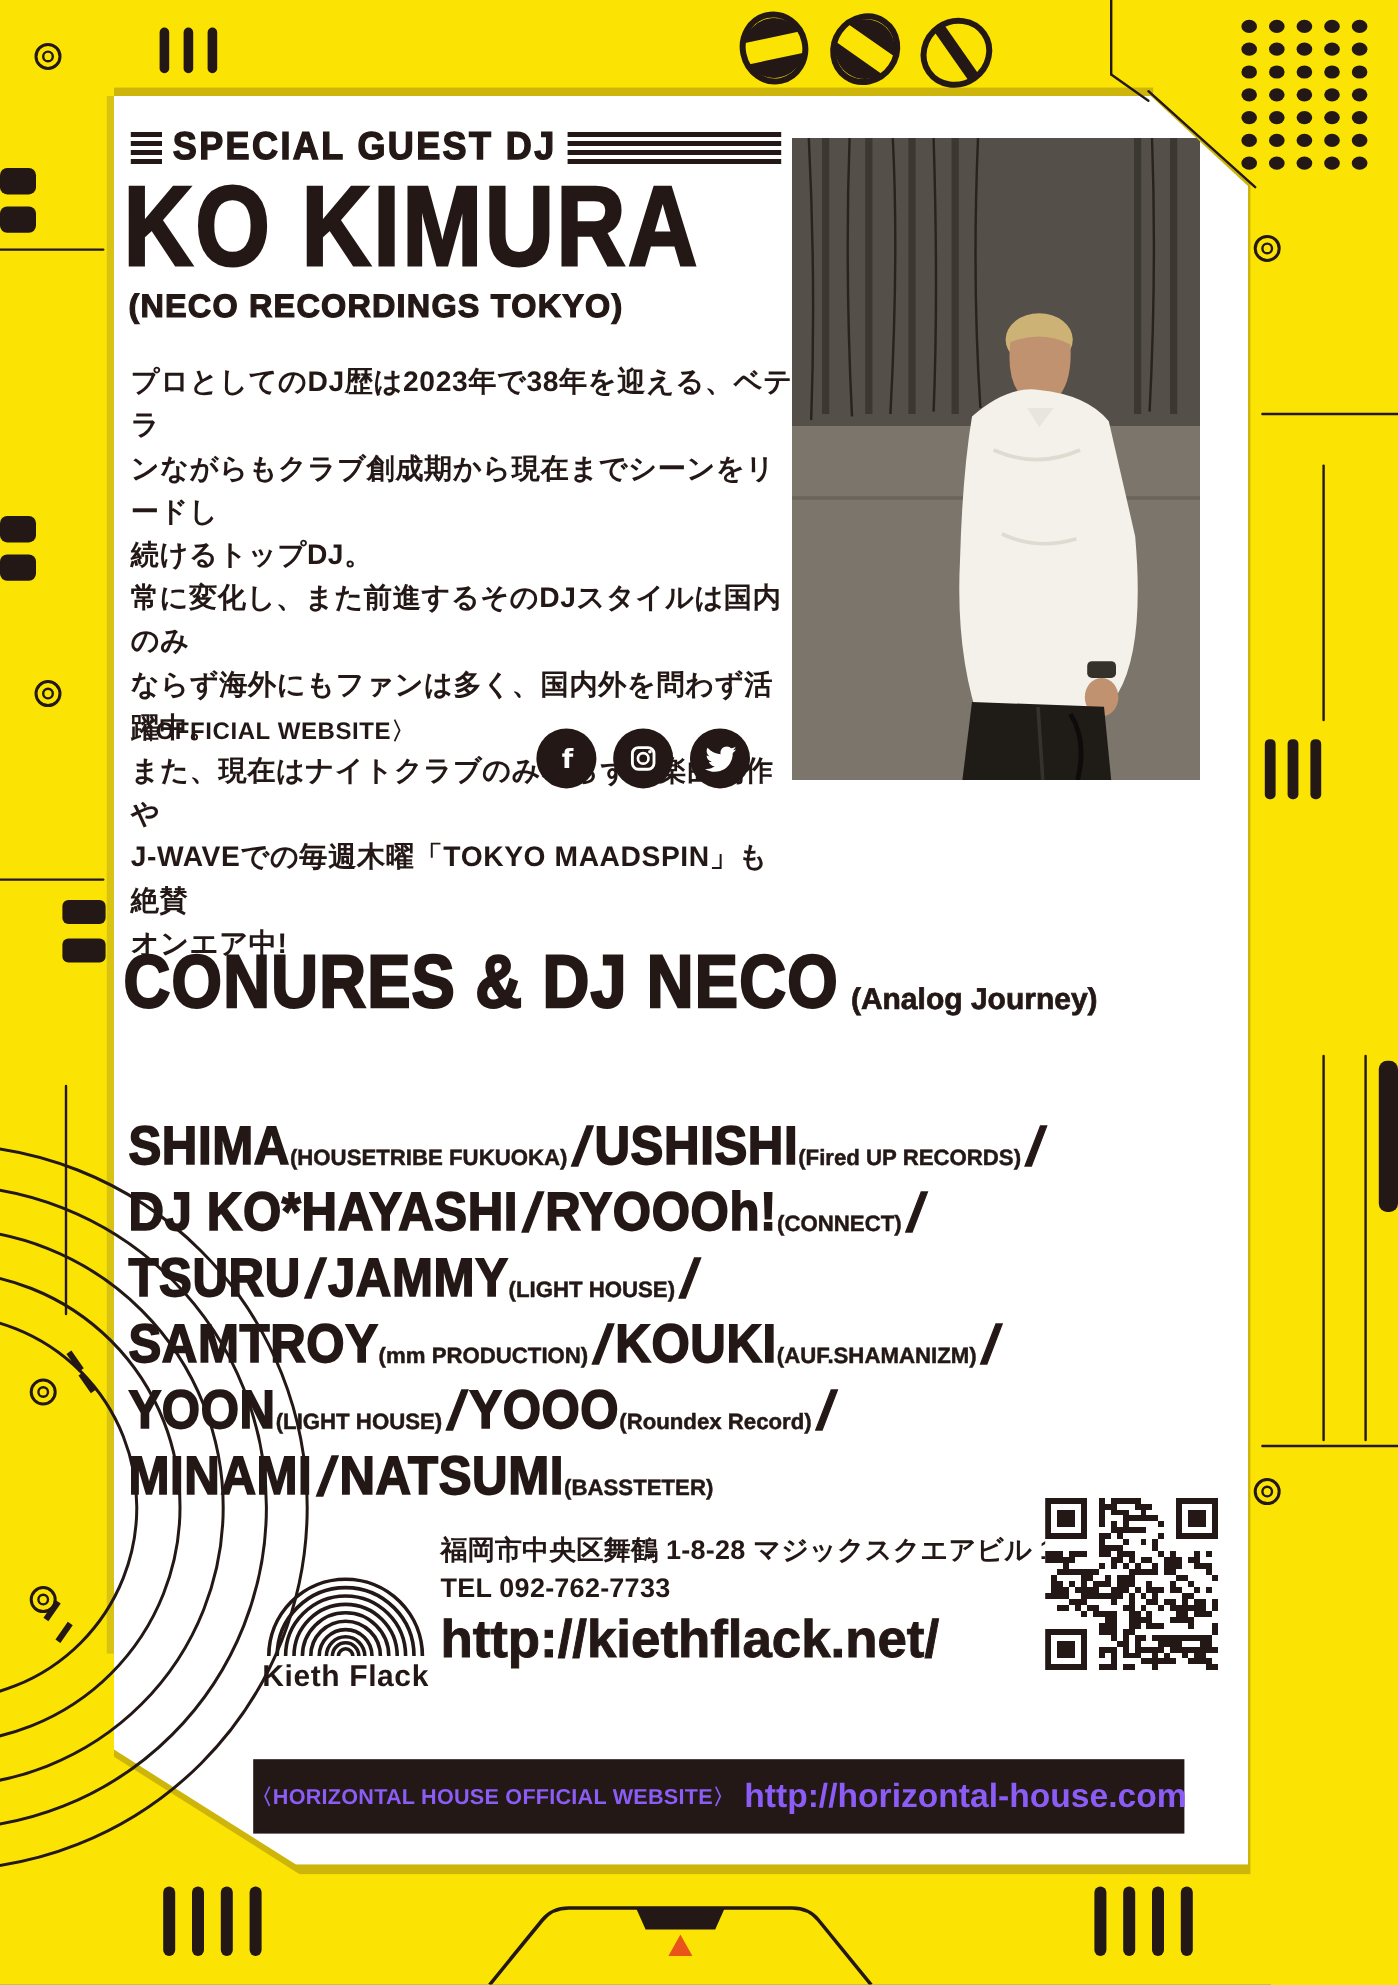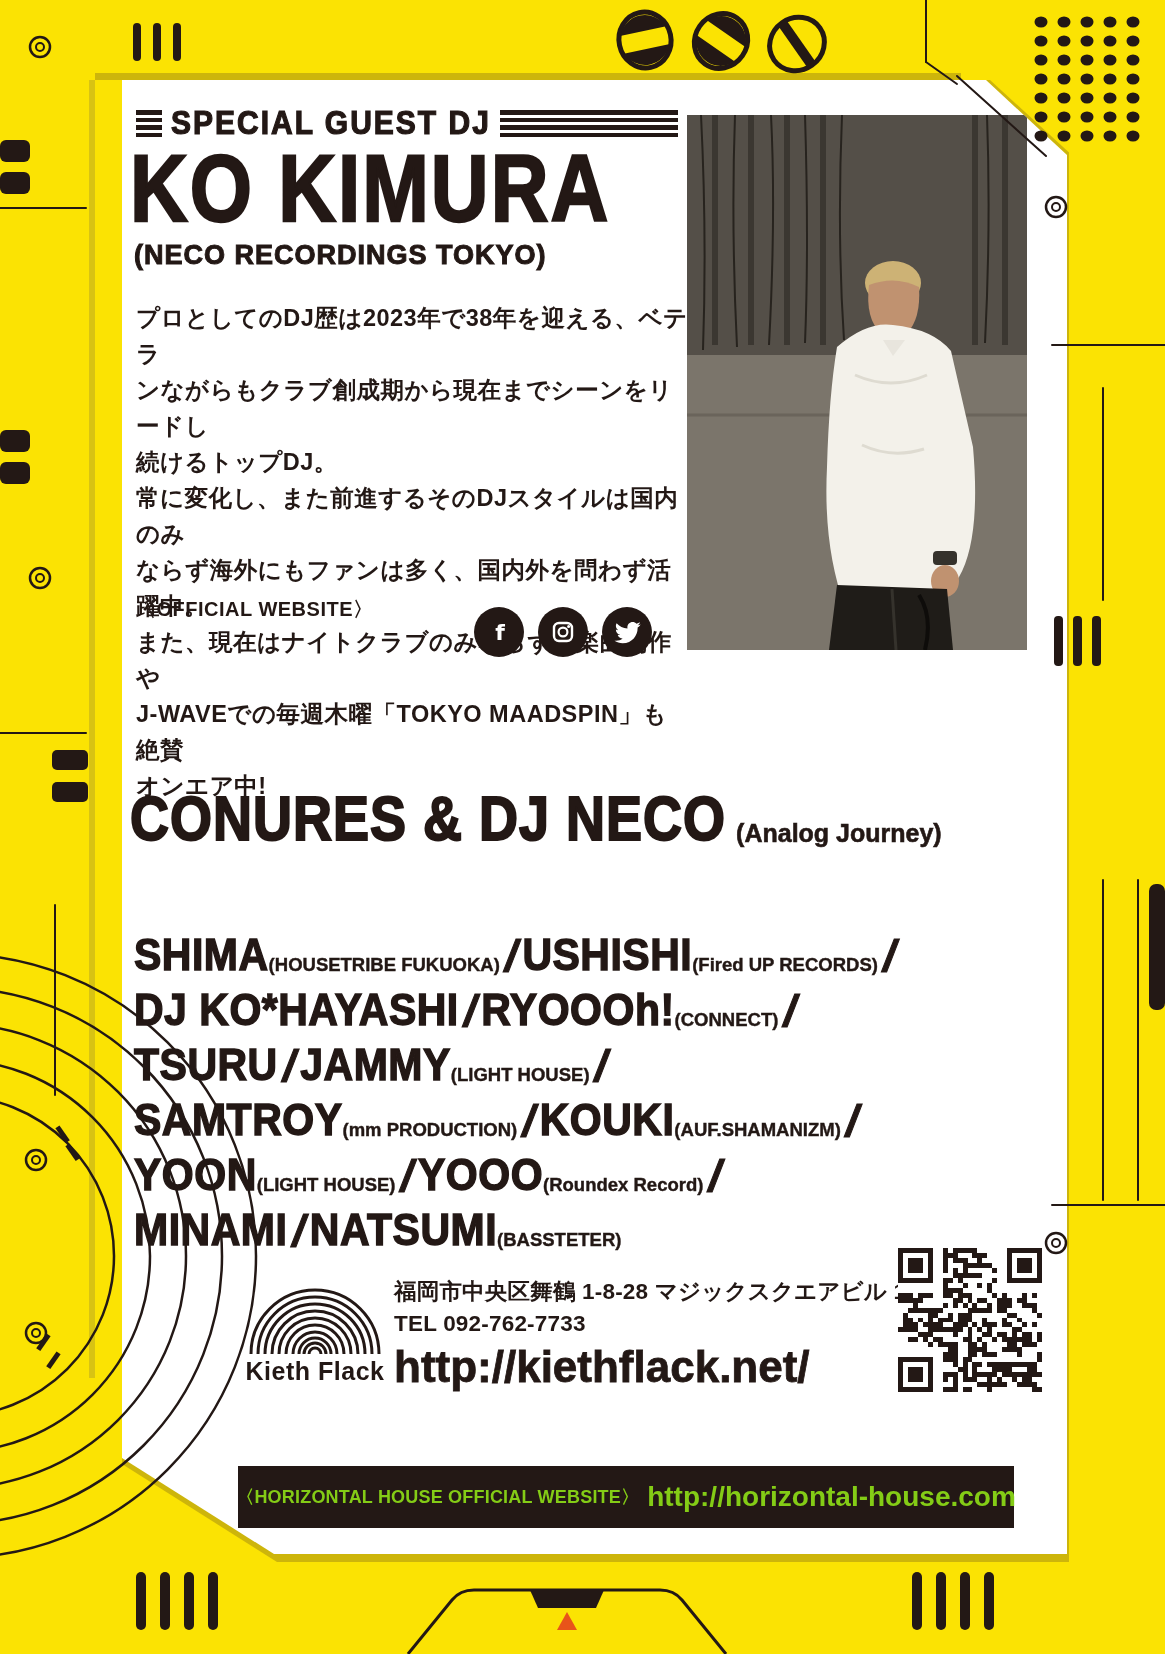--- a/index.html
+++ b/index.html
@@ -14,21 +14,20 @@
     background:var(--yellow);
     font-family:"Liberation Sans","DejaVu Sans",sans-serif;
     color:var(--ink);
   }
   .abs{position:absolute;}
   
   .card-bevel{
     position:absolute;left:95px;top:80px;width:947px;height:1482px;
     background:var(--yellow-dark);
     clip-path:polygon(0 0,868px 0,953px 78px,953px 1482px,155px 1482px,0 1384px);
-    margin-left:27px;
   }
   .card{
     position:absolute;left:0;top:0;width:945px;height:1474px;background:#fff;
     clip-path:polygon(0 0,864px 0,945px 75px,945px 1474px,152px 1474px,0 1378px);
   }
   
   .hdr{display:flex;align-items:center;gap:9px;}
   .hdr .mini{width:26px;height:27px;flex:0 0 26px;
     background:repeating-linear-gradient(to bottom,var(--ink) 0 4.5px,transparent 4.5px 7.5px);}
   .hdr .txt{font-size:30px;font-weight:900;letter-spacing:2px;line-height:1;
@@ -52,21 +51,21 @@
   .djrow .s{font-size:45px;font-weight:900;font-style:italic;margin:0 5px;
     -webkit-text-stroke:1px var(--ink);}
   .guestline{display:flex;align-items:baseline;white-space:nowrap;}
   .guestline .gn{display:inline-block;font-size:54px;font-weight:900;letter-spacing:1px;
     -webkit-text-stroke:1.8px var(--ink);transform:scaleY(1.15);transform-origin:left bottom;}
   .guestline .ga{font-size:25px;font-weight:900;margin-left:10px;-webkit-text-stroke:.6px var(--ink);}
   
   .addr,.tel{font-size:22.5px;font-weight:700;letter-spacing:.2px;white-space:nowrap;}
   .kfurl{font-size:44px;font-weight:800;-webkit-text-stroke:.8px var(--ink);white-space:nowrap;}
   .logotext{font-size:25px;font-weight:800;letter-spacing:.5px;}
-  .blackbar{background:var(--ink);color:#84cc16;display:flex;align-items:center;
+  .blackbar{background:var(--ink);color:#8b5cf6;display:flex;align-items:center;
     justify-content:center;gap:8px;}
   .blackbar .bl{font-size:18px;font-weight:700;letter-spacing:.2px;white-space:nowrap;}
   .blackbar .bu{font-size:28px;font-weight:700;white-space:nowrap;}
   svg{display:block;}
 </style>
 </head>
 <body>
 
 <div class="stage">
 
@@ -196,21 +195,21 @@
             <span class="s">/</span>
         </div>
         <div class="djrow">
           <span class="n">MINAMI</span>
             <span class="s">/</span>
             <span class="n">NATSUMI</span>
             <span class="a">(BASSTETER)</span>
         </div>
       </div>
 
-      <div class="abs" style="left:118px;top:1172px;width:150px;text-align:center;">
+      <div class="abs" style="left:118px;top:1198px;width:150px;text-align:center;">
         <svg width="150" height="105" viewBox="0 0 150 105" style="margin:0 auto;">
           <g fill="none" stroke="#231815" stroke-width="3">
             <path d="M11,102 A64,64 0 0 1 139,102"></path>
             <path d="M18,102 A57,57 0 0 1 132,102"></path>
             <path d="M25,102 A50,50 0 0 1 125,102"></path>
             <path d="M32,102 A43,43 0 0 1 118,102"></path>
             <path d="M39,102 A36,36 0 0 1 111,102"></path>
             <path d="M46,102 A29,29 0 0 1 104,102"></path>
             <path d="M53,102 A22,22 0 0 1 97,102"></path>
             <path d="M59,102 A16,16 0 0 1 91,102"></path>

